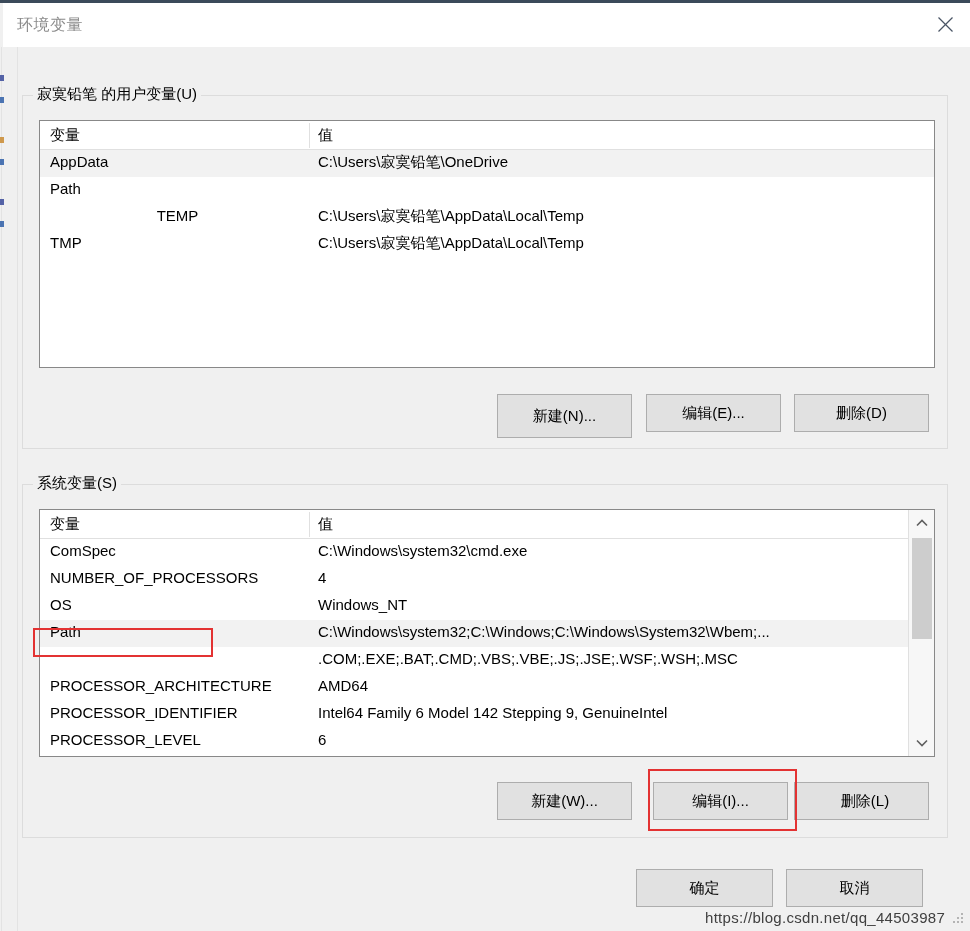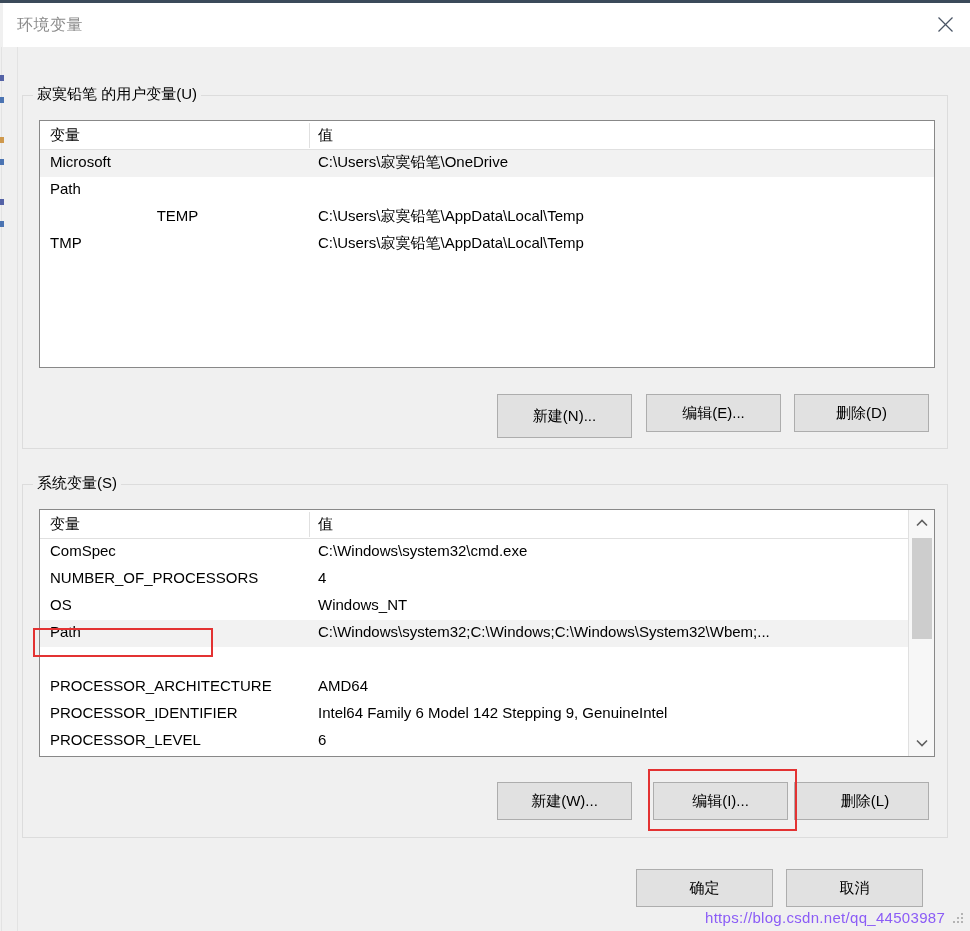--- a/index.html
+++ b/index.html
@@ -166,21 +166,21 @@
   .redrect {
     position: absolute;
     border: 2px solid #e33232;
     pointer-events: none;
     background: transparent;
   }
   
   #watermark {
     position: absolute;
     font-size: 15px;
-    color: #8b5cf6;
+    color: #404040;
     white-space: nowrap;
     letter-spacing: .3px;
   }
   #resize-grip {
     position: absolute;
     right: 5px; bottom: 6px;
     width: 12px; height: 12px;
   }
   #resize-grip i {
     position: absolute;
@@ -219,21 +219,21 @@
     </div>
 
     <div class="listview" style="left:39px; top:73px; width:896px; height:248px;">
       <div class="lv-header">
         <div class="hcell" style="left:10px;">变量</div>
         <div class="hdiv" style="left:269px;"></div>
         <div class="hcell" style="left:278px;">值</div>
       </div>
       <div class="lv-body">
         <div class="lv-row selected">
-          <div class="c-name" style="left:10px; width:255px;">Microsoft</div>
+          <div class="c-name" style="left:10px; width:255px;">AppData</div>
           <div class="c-value" style="left:278px; width:605px;">C:\Users\寂寞铅笔\OneDrive</div>
         </div>
         <div class="lv-row">
           <div class="c-name" style="left:10px; width:255px;">Path</div>
         </div>
         <div class="lv-row">
           <div class="c-name" style="left:10px; width:255px;text-align:center;">TEMP</div>
           <div class="c-value" style="left:278px; width:605px;">C:\Users\寂寞铅笔\AppData\Local\Temp</div>
         </div>
         <div class="lv-row">
@@ -268,20 +268,21 @@
         </div>
         <div class="lv-row">
           <div class="c-name" style="left:10px; width:255px;">OS</div>
           <div class="c-value" style="left:278px; width:580px;">Windows_NT</div>
         </div>
         <div class="lv-row selected">
           <div class="c-name" style="left:10px; width:255px;">Path</div>
           <div class="c-value" style="left:278px; width:580px;">C:\Windows\system32;C:\Windows;C:\Windows\System32\Wbem;...</div>
         </div>
         <div class="lv-row">
+          <div class="c-value" style="left:278px; width:580px;">.COM;.EXE;.BAT;.CMD;.VBS;.VBE;.JS;.JSE;.WSF;.WSH;.MSC</div>
         </div>
         <div class="lv-row">
           <div class="c-name" style="left:10px; width:255px;">PROCESSOR_ARCHITECTURE</div>
           <div class="c-value" style="left:278px; width:580px;">AMD64</div>
         </div>
         <div class="lv-row">
           <div class="c-name" style="left:10px; width:255px;">PROCESSOR_IDENTIFIER</div>
           <div class="c-value" style="left:278px; width:580px;">Intel64 Family 6 Model 142 Stepping 9, GenuineIntel</div>
         </div>
         <div class="lv-row">

